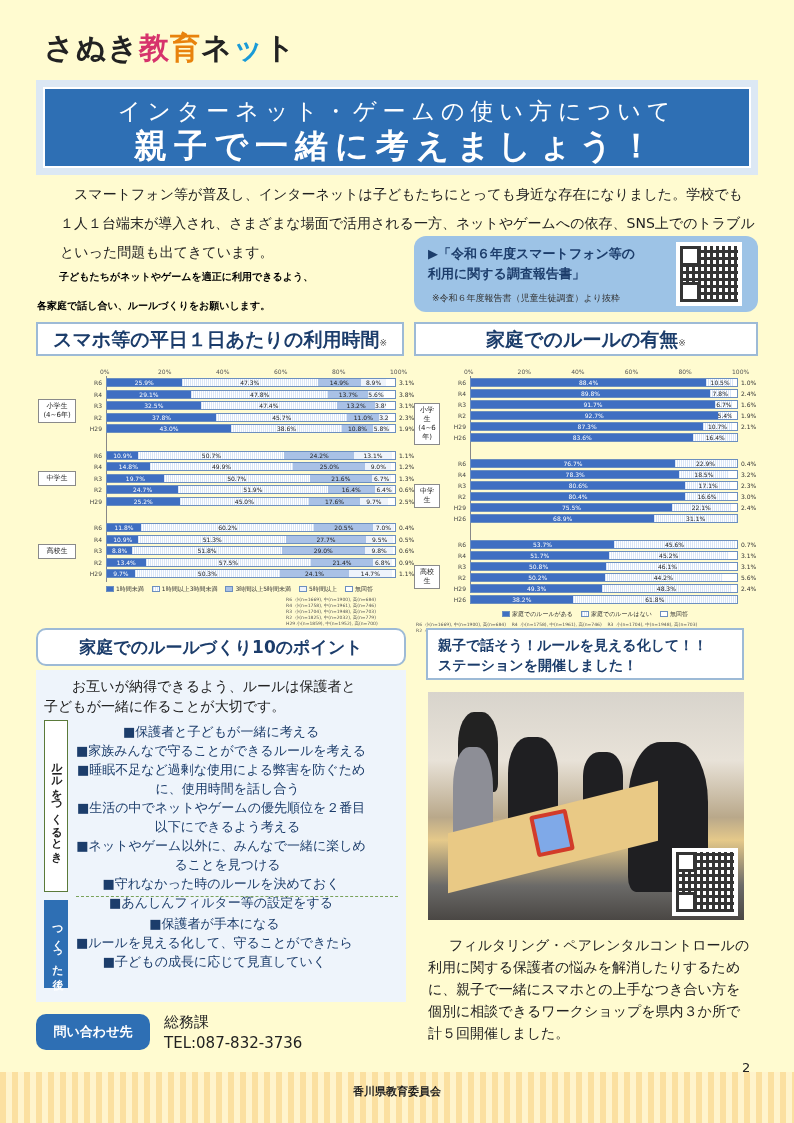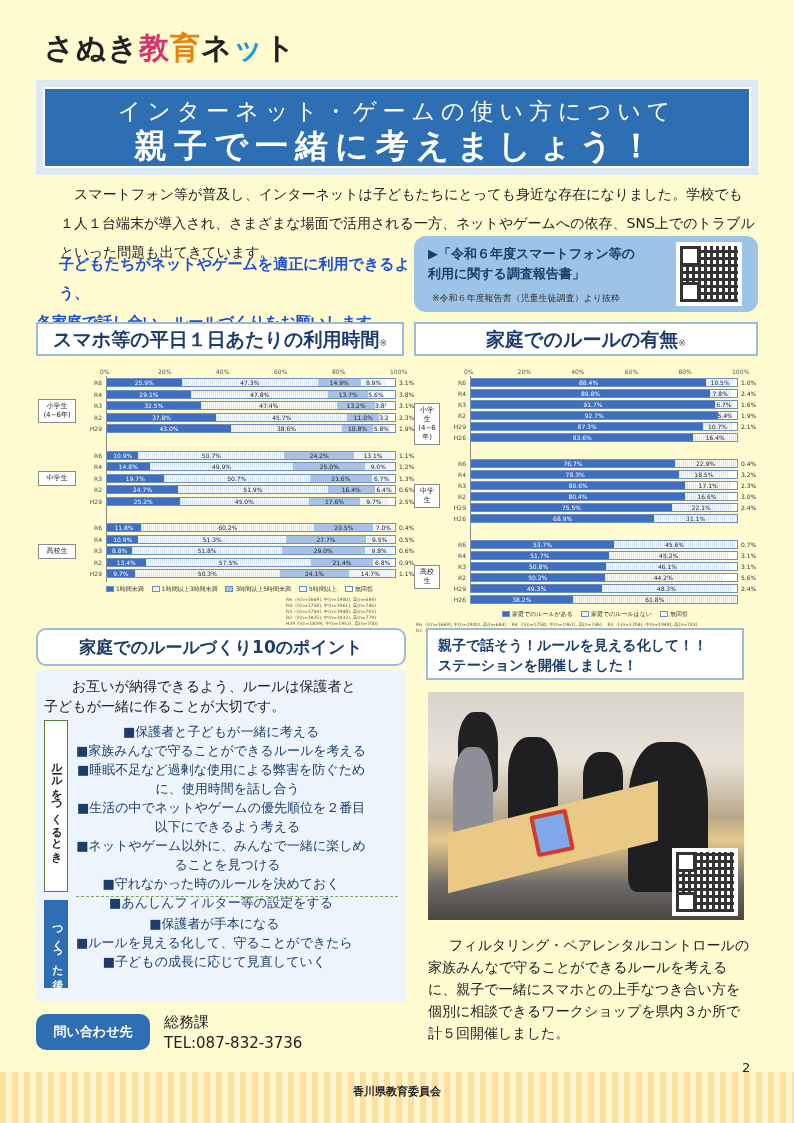--- a/index.html
+++ b/index.html
@@ -5,21 +5,21 @@
   * { box-sizing: border-box; margin: 0; padding: 0; }
   body { width: 794px; height: 1123px; background: #fffbd0; font-family: "DejaVu Sans", sans-serif; color: #222; position: relative; overflow: hidden; }
   .logo { position: absolute; left: 44px; top: 28px; font-size: 30px; font-weight: bold; letter-spacing: 1px; }
   .logo span { display: inline-block; }
   .title-wrap { position: absolute; left: 36px; top: 80px; width: 722px; height: 95px; background: #dce8f4; padding: 7px; }
   .title-box { width: 100%; height: 100%; background: #2e6fb4; border: 2px solid #fff; color: #fff; text-align: center; padding-top: 7px; }
   .title-1 { font-size: 23px; letter-spacing: 6px; line-height: 30px; }
   .title-2 { font-size: 33px; letter-spacing: 7px; line-height: 40px; font-weight: bold; }
   .intro { position: absolute; left: 60px; top: 180px; width: 720px; font-size: 14px; line-height: 29px; }
   .intro p { text-indent: 1em; }
-  .intro-bold { position: absolute; left: 37px; top: 250px; width: 380px; font-size: 15px; font-weight: bold; color: #1d4ed8; line-height: 29px; }
+  .intro-bold { position: absolute; left: 37px; top: 262px; width: 380px; font-size: 10px; font-weight: bold; color: #000000; line-height: 29px; }
   .intro-bold .first { padding-left: 22px; }
   .report-box { position: absolute; left: 414px; top: 236px; width: 344px; height: 76px; background: #9dc3e6; border-radius: 12px; }
   .report-title { position: absolute; left: 14px; top: 8px; font-size: 13px; font-weight: bold; color: #1c3d6b; line-height: 20px; }
   .report-note { position: absolute; left: 18px; top: 56px; font-size: 9px; color: #333; }
   .qr { position: absolute; background: #fff; padding: 4px; }
   .qr-grid { width: 100%; height: 100%; background:
       repeating-linear-gradient(90deg, #111 0 3px, transparent 3px 6px),
       repeating-linear-gradient(0deg, #111 0 3px, #fff 3px 7px); opacity: .85; position: relative; }
   .qr-grid::before, .qr-grid::after { content: ""; position: absolute; width: 14px; height: 14px; border: 3px solid #111; background: #fff; }
   .qr-grid::before { left: 0; top: 0; }
@@ -415,21 +415,21 @@
   <div class="table"></div>
   <div class="tablet">
       <i></i>
     </div>
   <div class="qr" style="left:244px;top:156px;width:66px;height:68px;">
       <div class="qr-grid"></div>
     </div>
 </div>
 <div class="station-text">
   <div class="ind">フィルタリング・ペアレンタルコントロールの</div>
-  <div>家族みんなで守ることができるルールを考える</div>
+  <div>利用に関する保護者の悩みを解消したりするため</div>
   <div>に、親子で一緒にスマホとの上手なつき合い方を</div>
   <div>個別に相談できるワークショップを県内３か所で</div>
   <div>計５回開催しました。</div>
 </div>
 
 <div class="contact-btn">問い合わせ先</div>
 <div class="contact-dept">総務課</div>
 <div class="contact-tel">TEL:087-832-3736</div>
 
 <div class="page-no">2</div>

